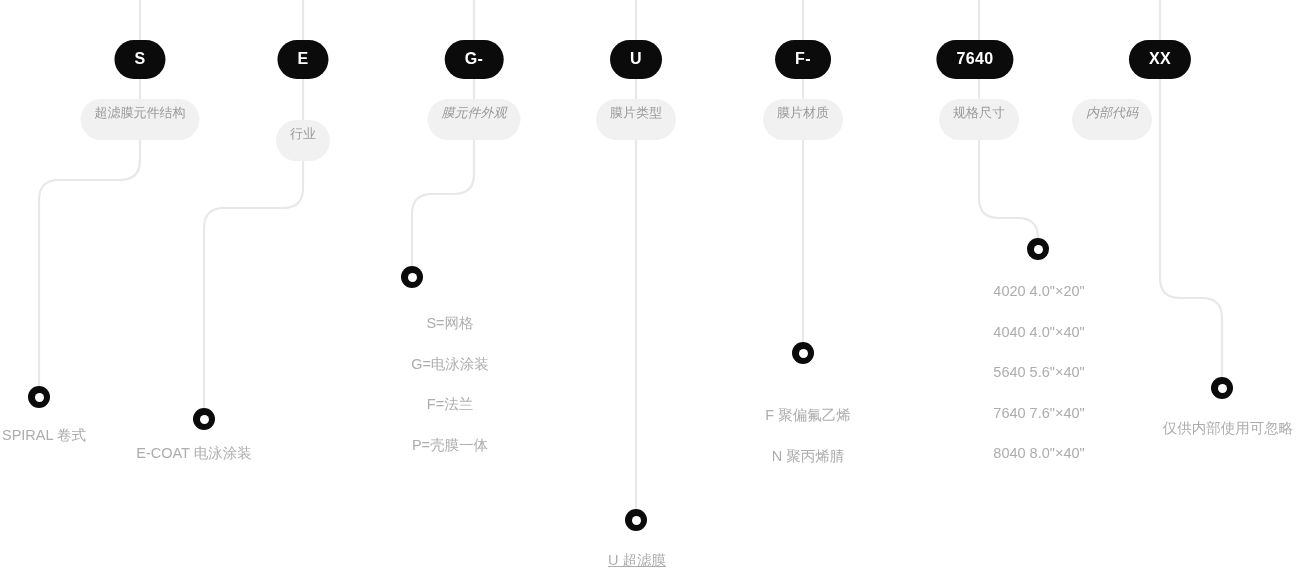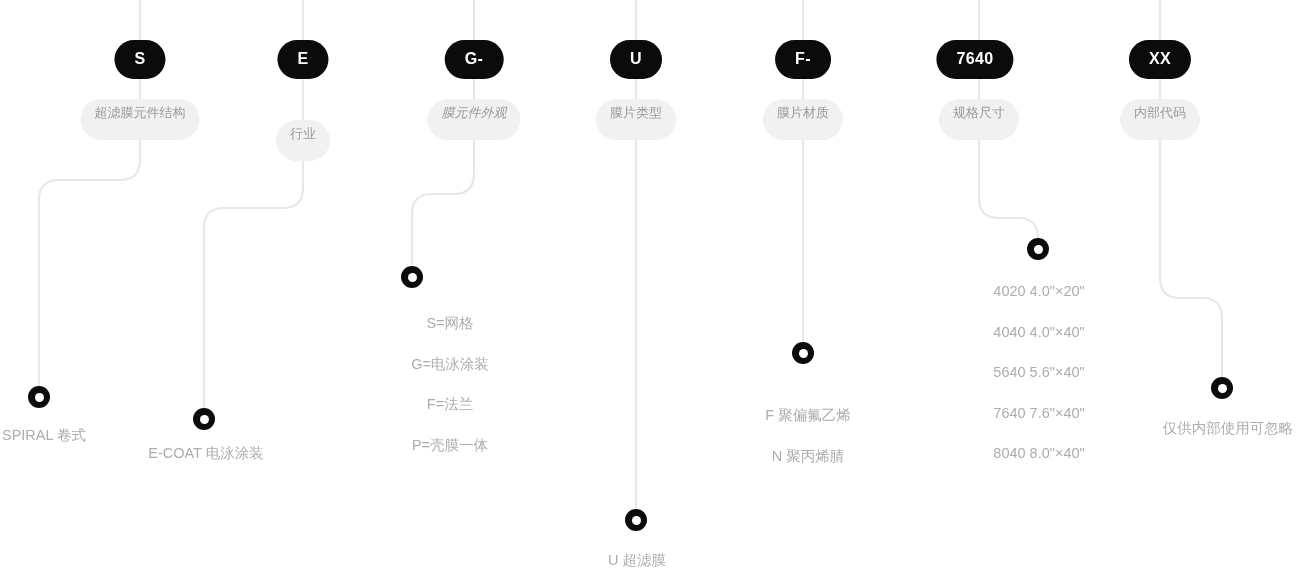--- a/index.html
+++ b/index.html
@@ -126,42 +126,42 @@
     <div class="ring-dot" style="left:39px; top:397px;"></div>
     <div class="value-list" style="left:44px; top:428px;">
       <div class="value-row">SPIRAL 卷式</div>
     </div>
   </div>
 
   <div class="column">
     <div class="code-pill" style="left:303px; top:40px;">E</div>
     <div class="cat-bubble" style="left:303px; top:105px;margin-top:15px;">行业</div>
     <div class="ring-dot" style="left:204px; top:419px;"></div>
-    <div class="value-list" style="left:206px; top:446px;">
+    <div class="value-list" style="left:194px; top:446px;">
       <div class="value-row">E-COAT 电泳涂装</div>
     </div>
   </div>
 
   <div class="column">
     <div class="code-pill" style="left:474px; top:40px;">G-</div>
     <div class="cat-bubble" style="left:474px; top:99px;font-style:italic;">膜元件外观</div>
     <div class="ring-dot" style="left:412px; top:277px;"></div>
     <div class="value-list" style="left:450px; top:316px;">
       <div class="value-row">S=网格</div>
       <div class="value-row">G=电泳涂装</div>
       <div class="value-row">F=法兰</div>
       <div class="value-row">P=壳膜一体</div>
     </div>
   </div>
 
   <div class="column">
     <div class="code-pill" style="left:636px; top:40px;">U</div>
     <div class="cat-bubble" style="left:636px; top:99px;">膜片类型</div>
     <div class="ring-dot" style="left:636px; top:520px;"></div>
-    <div class="value-list" style="left:637px; top:553px;">
+    <div class="value-list" style="left:637px; top:553px;text-decoration:underline;">
       <div class="value-row">U 超滤膜</div>
     </div>
   </div>
 
   <div class="column">
     <div class="code-pill" style="left:803px; top:40px;">F-</div>
     <div class="cat-bubble" style="left:803px; top:99px;">膜片材质</div>
     <div class="ring-dot" style="left:803px; top:353px;"></div>
     <div class="value-list" style="left:808px; top:388px;margin-top:20px;">
       <div class="value-row">F 聚偏氟乙烯</div>
@@ -177,20 +177,20 @@
       <div class="value-row">4020 4.0"×20"</div>
       <div class="value-row">4040 4.0"×40"</div>
       <div class="value-row">5640 5.6"×40"</div>
       <div class="value-row">7640 7.6"×40"</div>
       <div class="value-row">8040 8.0"×40"</div>
     </div>
   </div>
 
   <div class="column">
     <div class="code-pill" style="left:1160px; top:40px;">XX</div>
-    <div class="cat-bubble" style="left:1160px; top:99px;">内部代码</div>
+    <div class="cat-bubble" style="left:1112px; top:99px;font-style:italic;">内部代码</div>
     <div class="ring-dot" style="left:1222px; top:388px;"></div>
     <div class="value-list" style="left:1228px; top:421px;">
       <div class="value-row">仅供内部使用可忽略</div>
     </div>
   </div>
 
 </div>
 
 </body></html>

